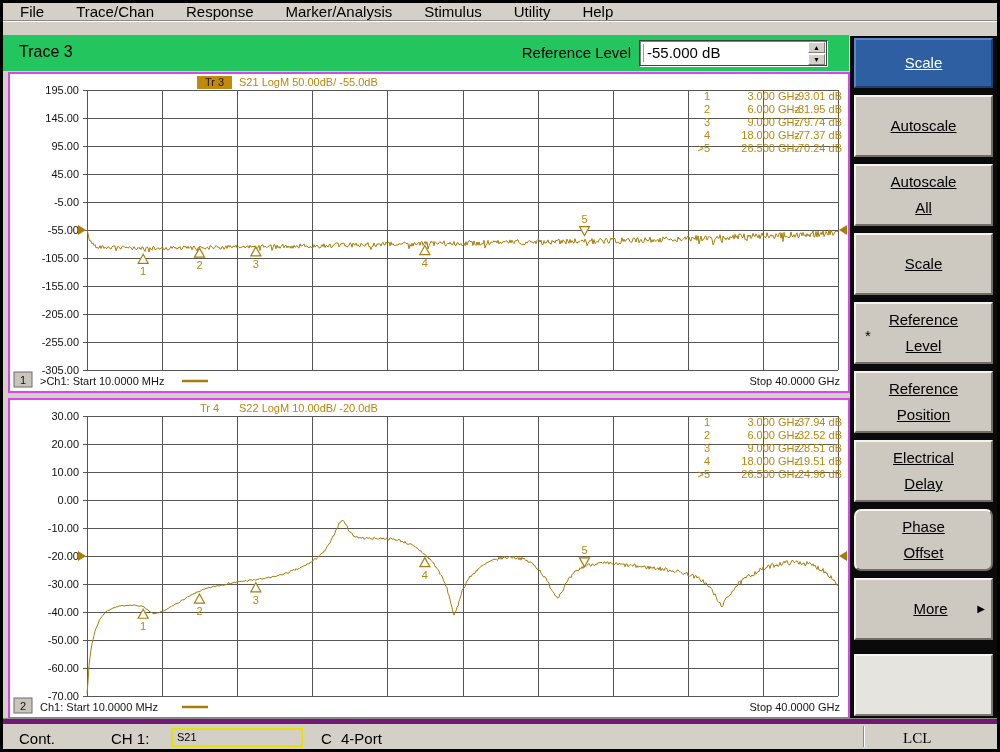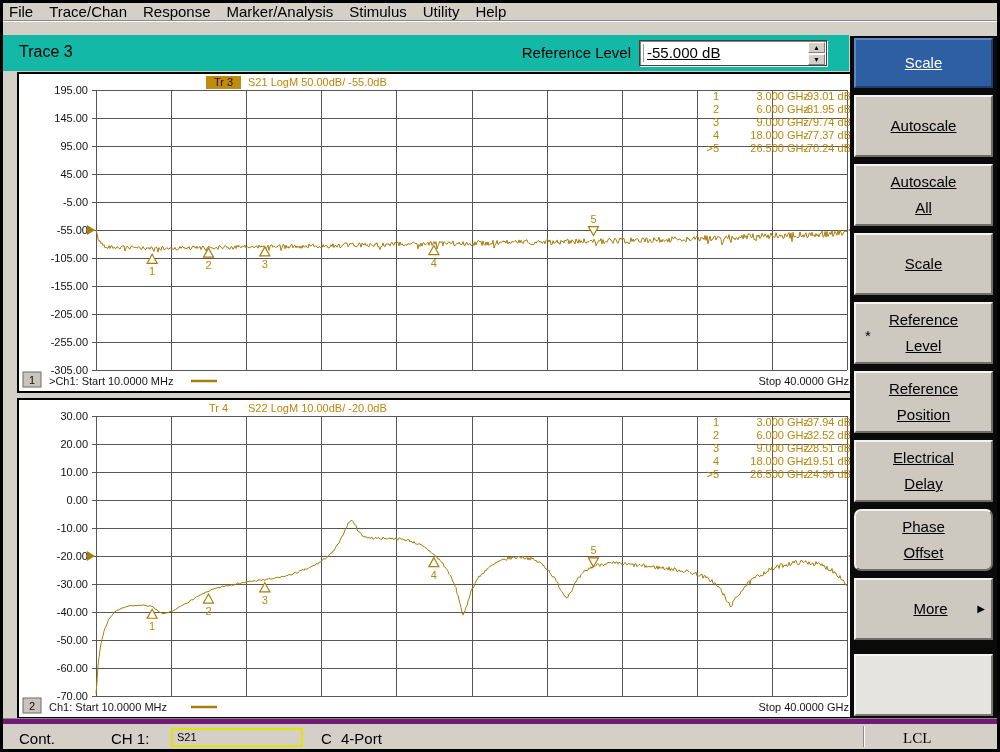--- a/index.html
+++ b/index.html
@@ -4,36 +4,36 @@
 <style>
   html,body{margin:0;padding:0;background:#555;}
   *{box-sizing:border-box;}
   .screen{
     position:relative;width:1000px;height:752px;
     border:3px solid #000;background:#d4d0c8;overflow:hidden;
     font-family:"Liberation Sans",sans-serif;color:#000;
   }
   
   .menubar{position:absolute;left:0;top:0;right:0;height:18px;background:#d4d0c8;
-    display:flex;align-items:center;padding-left:6px;gap:16px;
+    display:flex;align-items:center;padding-left:17px;gap:32px;
     border-bottom:1px solid #8a8a8a;box-shadow:0 1px 0 #ffffff;}
   .menu-item{font-size:15px;cursor:default;white-space:nowrap;}
   
-  .toolbar{position:absolute;left:0;top:32px;width:846px;height:36px;background:#14b8a6;}
+  .toolbar{position:absolute;left:0;top:32px;width:846px;height:36px;background:#22c55e;}
   .toolbar-title{position:absolute;left:16px;top:8px;font-size:16px;}
   .ref-label{position:absolute;left:480px;top:9px;width:148px;text-align:right;font-size:15px;}
   .ref-input{position:absolute;left:636px;top:5px;width:188px;height:26px;background:#fff;
     border:1px solid #404040;box-shadow:inset 1px 1px 0 #808080, 1px 1px 0 #fff;}
   .ref-caret{position:absolute;left:3px;top:3px;width:1px;height:18px;background:#9a9a9a;}
-  .ref-value{position:absolute;left:7px;top:3px;font-size:15px;white-space:nowrap;text-decoration:underline;}
+  .ref-value{position:absolute;left:7px;top:3px;font-size:15px;white-space:nowrap;}
   .spinner{position:absolute;right:1px;top:1px;bottom:1px;width:17px;display:flex;flex-direction:column;gap:1px;}
   .spin-btn{flex:1;background:#d4d0c8;border:1px solid #808080;border-top-color:#fff;border-left-color:#fff;
     font-size:7px;line-height:9px;text-align:center;color:#000;padding:0;}
   
-  .plot-panel{position:absolute;left:14px;width:842px;height:321px;background:#737373;border:2px solid #000000;}
+  .plot-panel{position:absolute;left:5px;width:842px;height:321px;background:#737373;border:2px solid #d946ef;}
   .plot-panel svg{display:block;}
   .plot-panel text{font-family:"Liberation Sans",sans-serif;}
   
   .sidebar{position:absolute;left:847px;top:33px;width:147px;height:683px;background:#0a0a0a;}
   .side-btn{position:absolute;left:4px;width:139px;background:#cdc9c1;color:#000;
     border:2px solid;border-color:#f4f3ef #6f6d66 #6f6d66 #f4f3ef;
     display:flex;align-items:center;justify-content:center;text-align:center;
     font-size:15px;line-height:26px;white-space:pre-line;cursor:default;text-decoration:underline;}
   .side-btn.active{background:#2e5fa3;color:#fff;border-color:#5c86c4 #1d3e6e #1d3e6e #5c86c4;}
   .side-btn .prefix{position:absolute;left:9px;top:55%;font-size:15px;transform:translateY(-50%);}

